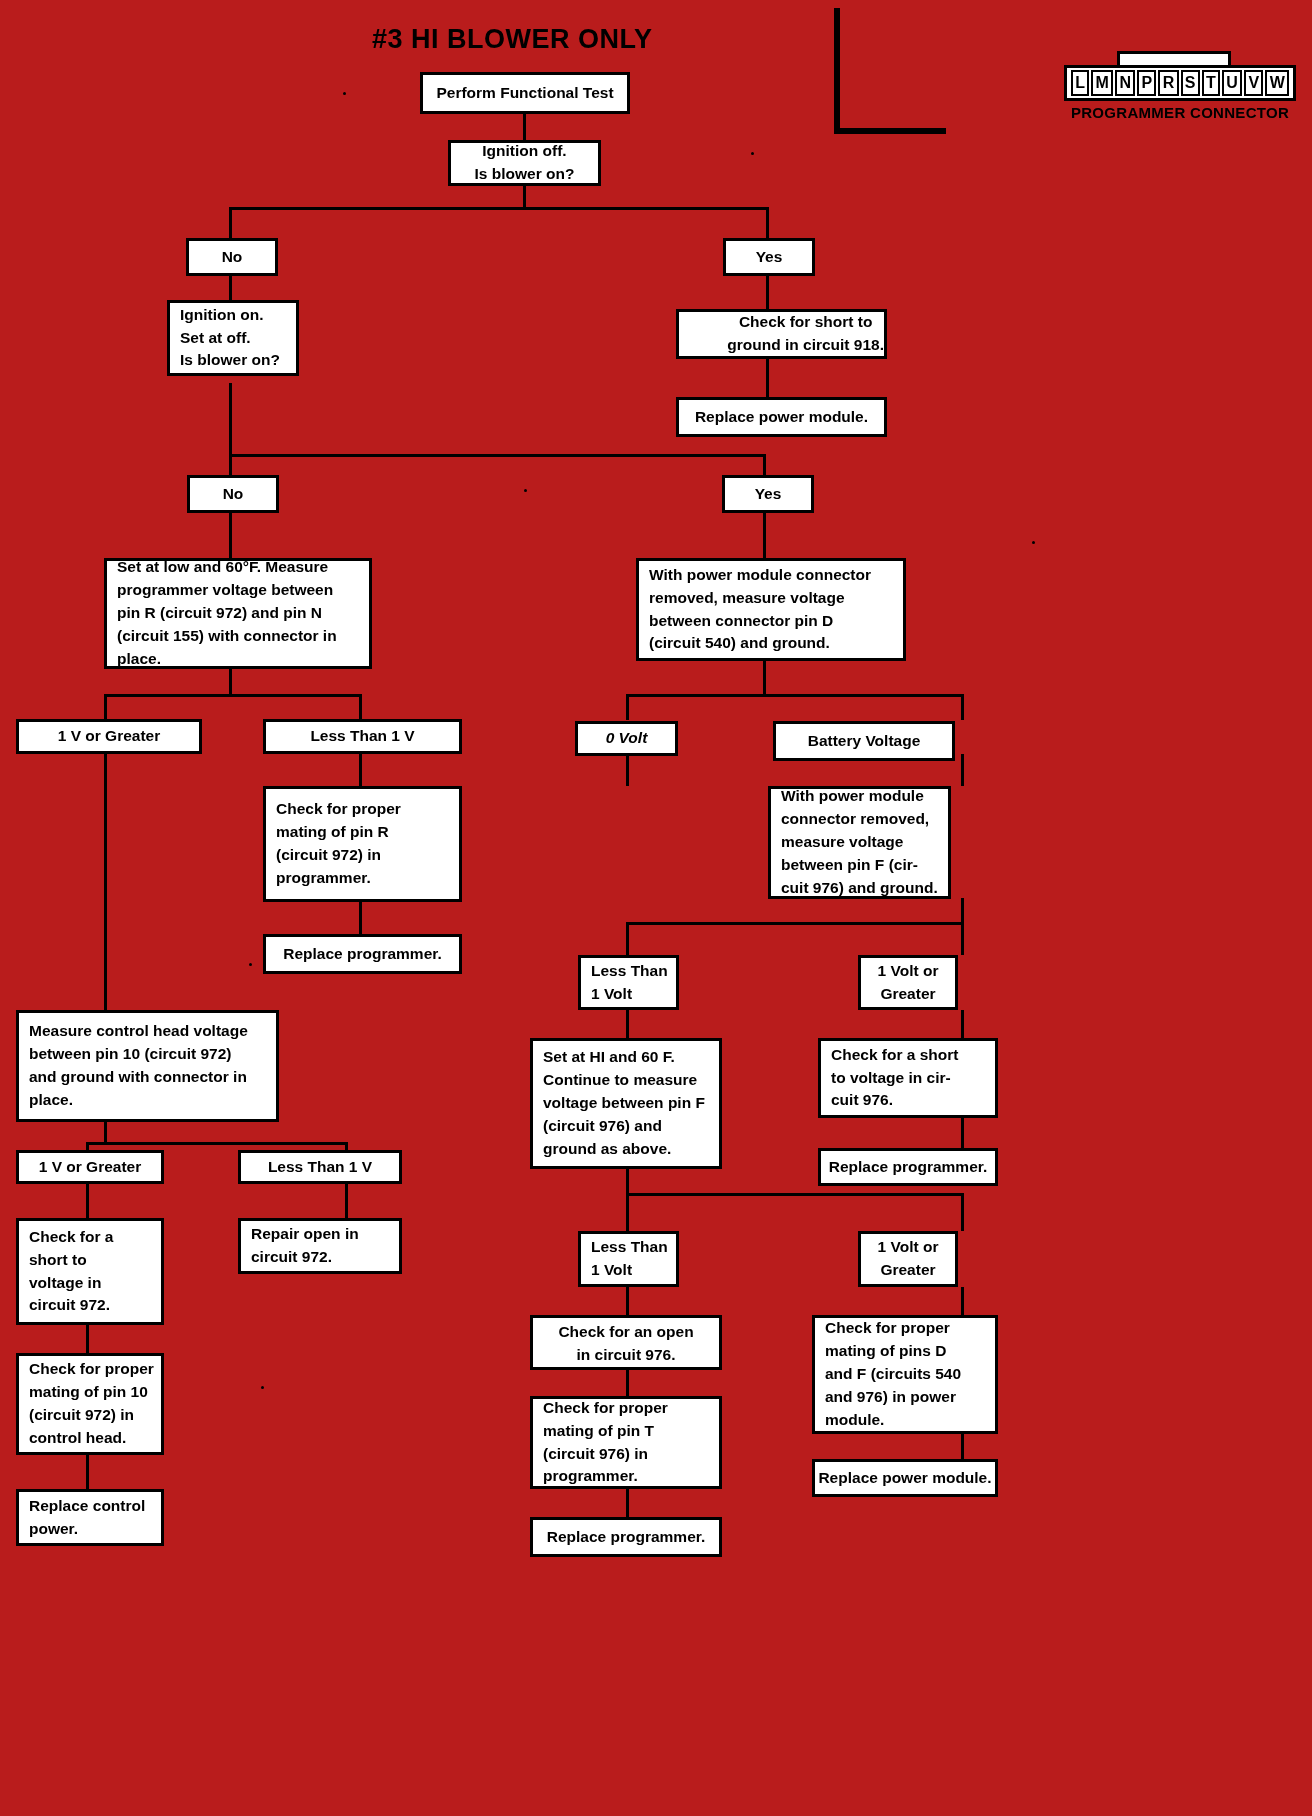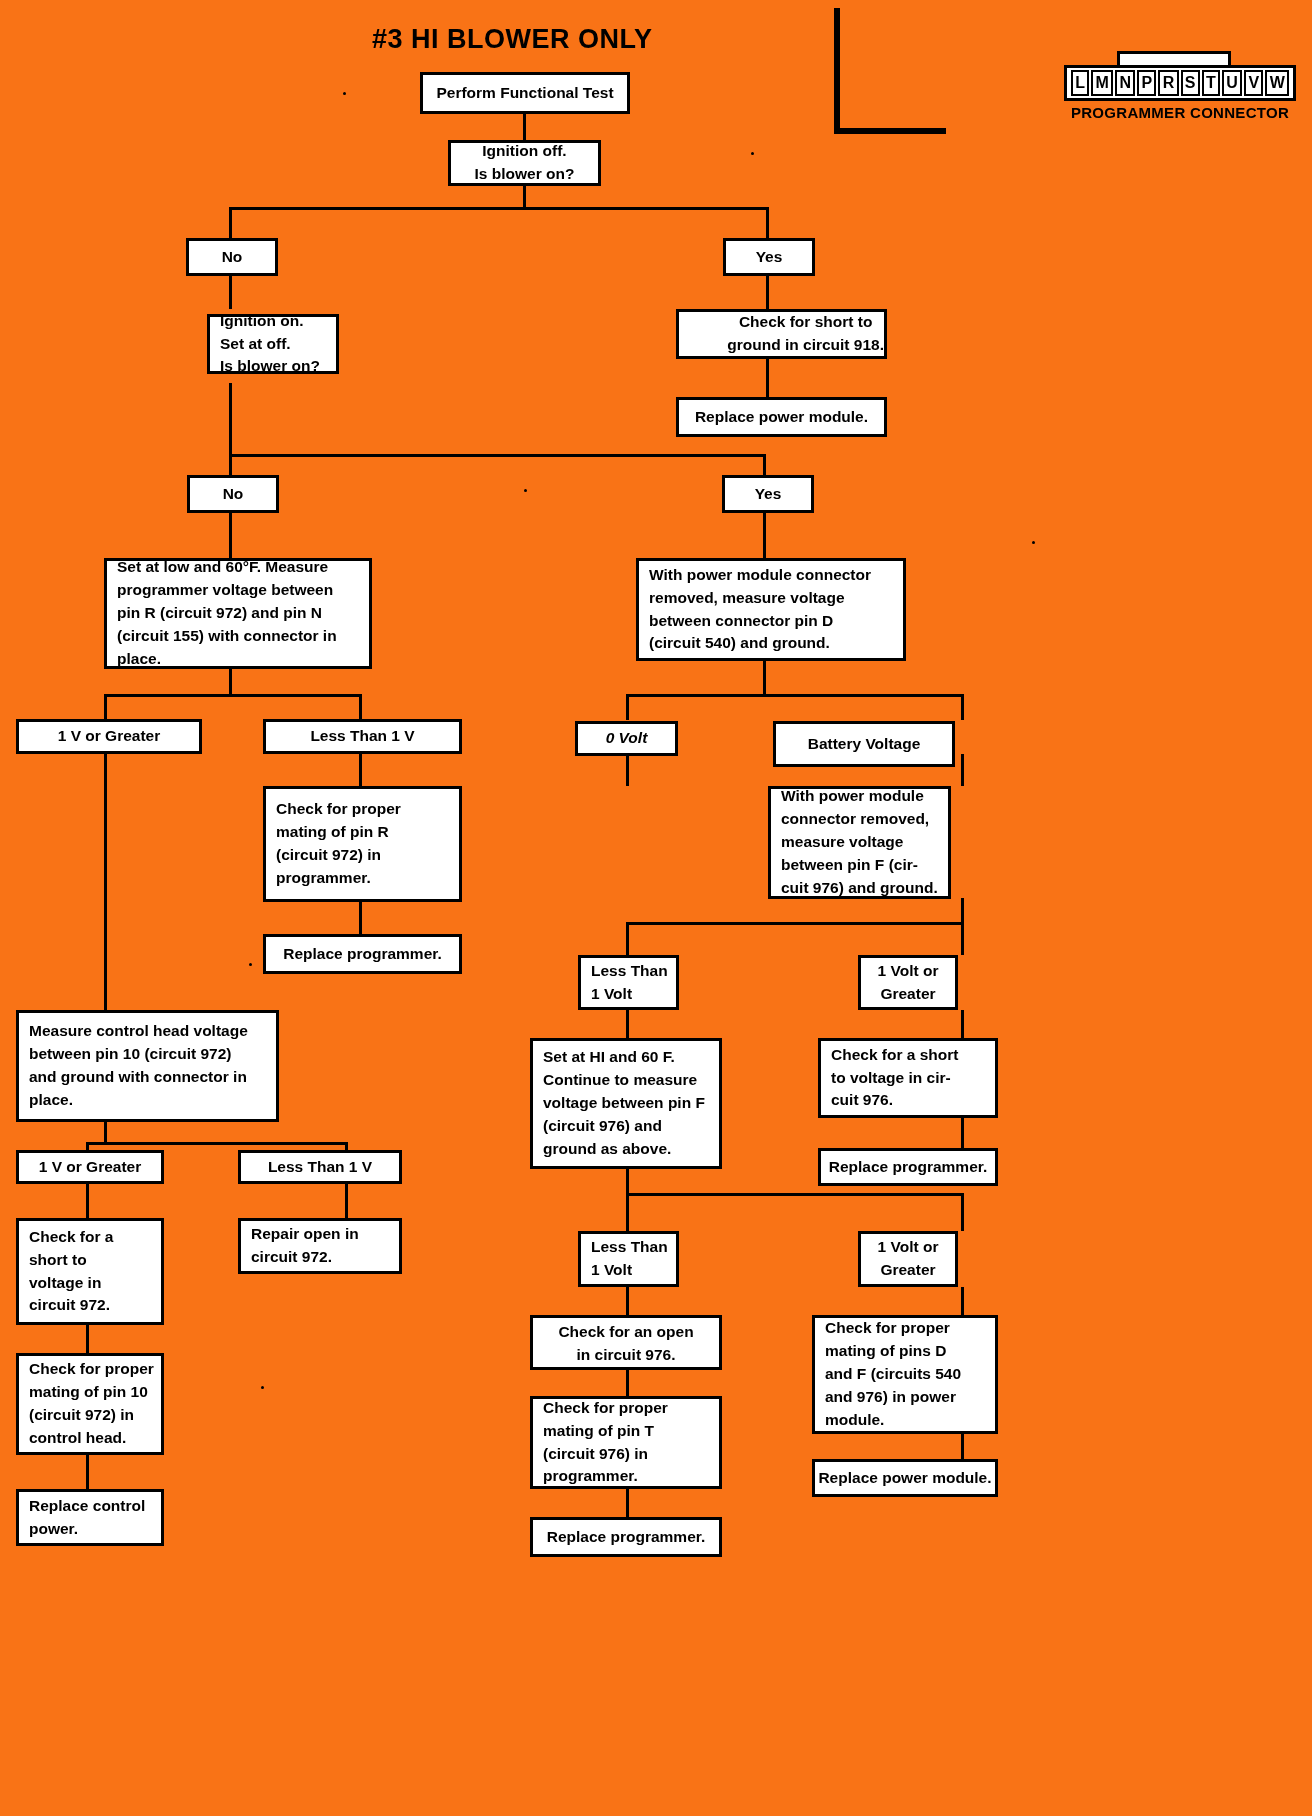--- a/index.html
+++ b/index.html
@@ -4,21 +4,21 @@
 <style>
   html, body {
     margin: 0;
     padding: 0;
     background: #ffffff;
   }
   #page {
     position: relative;
     width: 1312px;
     height: 1816px;
-    background: #f97316;
+    background: #b91c1c;
     font-family: "Liberation Sans", sans-serif;
     overflow: hidden;
   }
   .title {
     position: absolute;
     font-weight: bold;
     font-size: 27px;
     letter-spacing: 0.5px;
     color: #000;
     white-space: nowrap;
@@ -253,21 +253,21 @@
 
   <div class="box center" style="left:676px; top:309px; width:211px; height:50px;justify-content:flex-end;">
     <span class="txt">Check for short to
 ground in circuit 918.</span>
   </div>
 
   <div class="box center" style="left:676px; top:397px; width:211px; height:40px;">
     <span class="txt">Replace power module.</span>
   </div>
 
-  <div class="box left" style="left:167px; top:314px; width:132px; height:60px;margin-left:40px;">
+  <div class="box left" style="left:167px; top:300px; width:132px; height:76px;">
     <span class="txt">Ignition on.
 Set at off.
 Is blower on?</span>
   </div>
 
   <div class="box center" style="left:187px; top:475px; width:92px; height:38px;">
     <span class="txt">No</span>
   </div>
 
   <div class="box center" style="left:722px; top:475px; width:92px; height:38px;">
@@ -294,21 +294,21 @@
   </div>
 
   <div class="box center" style="left:263px; top:719px; width:199px; height:35px;">
     <span class="txt">Less Than 1 V</span>
   </div>
 
   <div class="box center" style="left:575px; top:721px; width:103px; height:35px;font-style:italic;">
     <span class="txt">0 Volt</span>
   </div>
 
-  <div class="box center" style="left:773px; top:721px; width:182px; height:46px;">
+  <div class="box center" style="left:773px; top:721px; width:182px; height:40px;">
     <span class="txt">Battery Voltage</span>
   </div>
 
   <div class="box left" style="left:263px; top:786px; width:199px; height:116px;">
     <span class="txt">Check for proper
 mating of pin R
 (circuit 972) in
 programmer.</span>
   </div>
 

